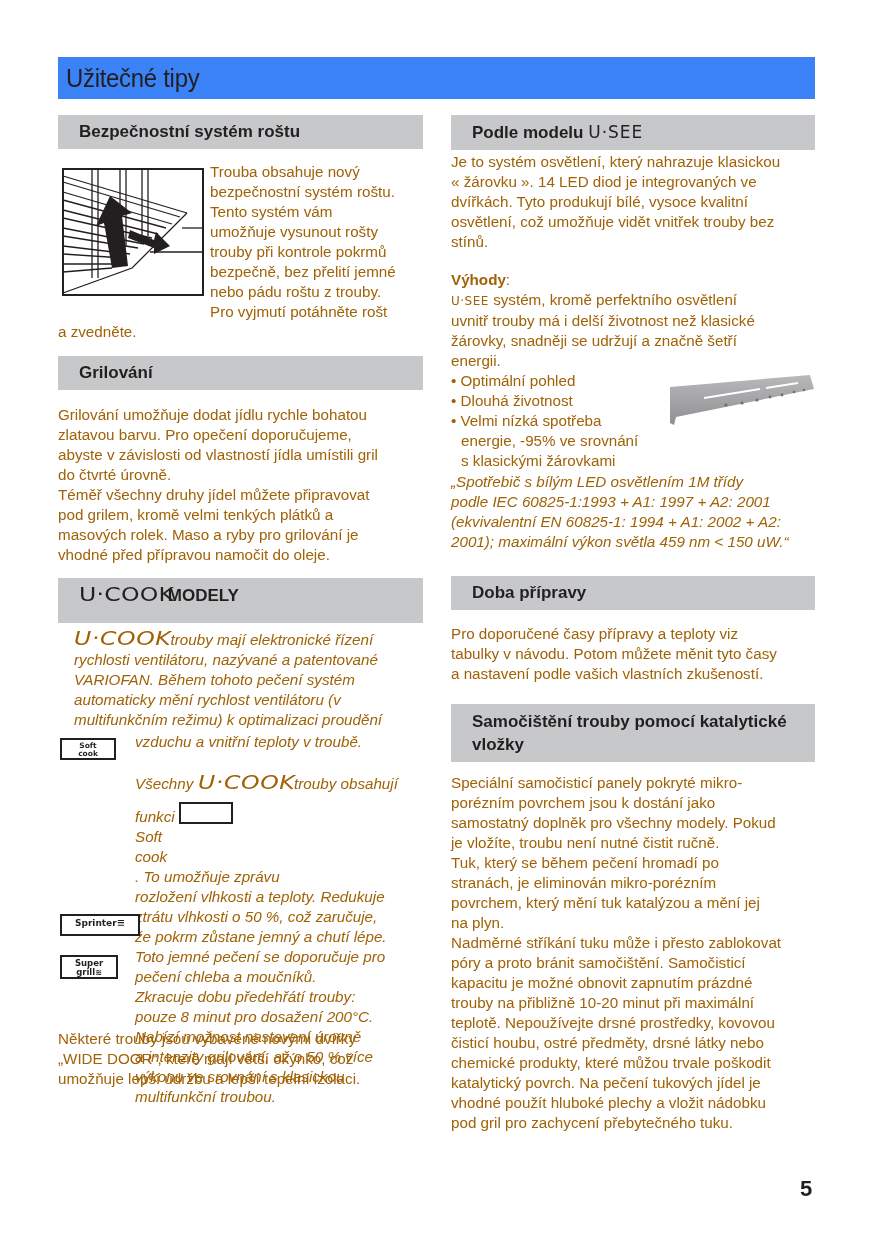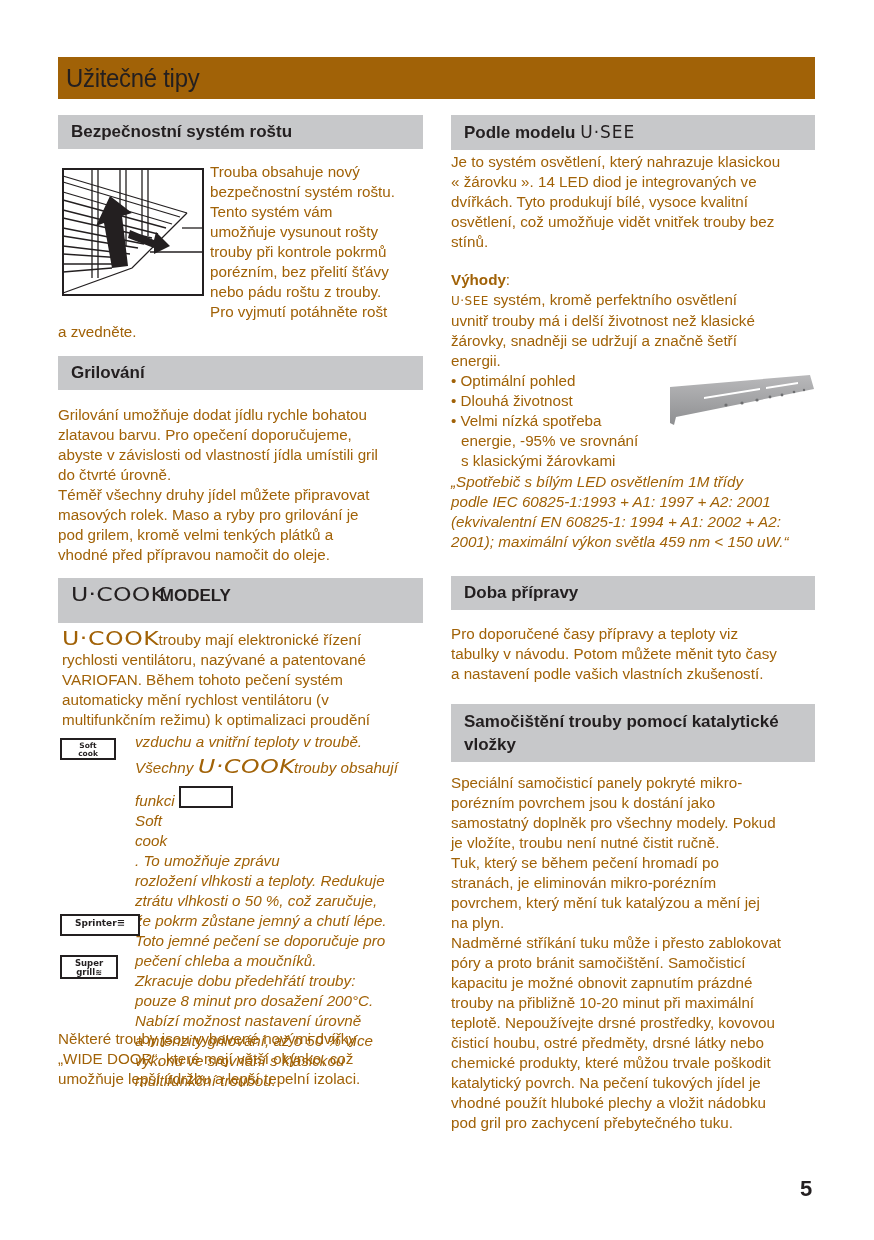--- a/index.html
+++ b/index.html
@@ -5,38 +5,38 @@
   * { box-sizing: border-box; margin: 0; padding: 0; }
   html, body { width: 874px; height: 1240px; background: #ffffff; }
   body {
     position: relative;
     font-family: "Liberation Sans", sans-serif;
     color: #231f20;
     overflow: hidden;
   }
   .page-header {
     position: absolute; left: 58px; top: 57px; width: 757px; height: 42px;
-    background: #a16207;
+    background: #3b82f6;
     padding-left: 8px;
     display: flex; align-items: center;
   }
   .page-title {
     font-size: 26px; font-weight: normal; letter-spacing: -0.3px;
     transform: scaleX(0.92); transform-origin: left center;
     color: #231f20;
   }
   .col { position: absolute; top: 0; }
   .col-left { left: 58px; width: 365px; }
   .col-right { left: 451px; width: 364px; }
 
   .sec-head {
     position: absolute; left: 0; width: 100%;
     background: #c7c8ca;
     font-weight: bold; font-size: 17px; color: #231f20;
-    padding: 6px 13px;
+    padding: 6px 21px;
     line-height: 22px;
   }
   .txt {
     position: absolute;
     font-size: 15.2px; line-height: 20px; color: #a16207;
   }
   .txt p { margin: 0; }
   .it { font-style: italic; }
   .b { font-weight: bold; }
 
@@ -105,58 +105,58 @@
       <path d="M68 62 L92 72 L94 64 L108 78 L92 86 L92 80 L66 70 Z" fill="#231f20"></path>
     </svg>
   </div>
 
   <div class="txt" style="left:152px; top:162px; width:215px;">
     <p>Trouba obsahuje nový</p>
     <p>bezpečnostní systém roštu.</p>
     <p>Tento systém vám</p>
     <p>umožňuje vysunout rošty</p>
     <p>trouby při kontrole pokrmů</p>
-    <p>porézním, bez přelití šťávy</p>
+    <p>bezpečně, bez přelití jemné</p>
     <p>nebo pádu roštu z trouby.</p>
     <p>Pro vyjmutí potáhněte rošt</p>
   </div>
   <div class="txt" style="left:0; top:322px;">a zvedněte.</div>
 
   <div class="sec-head" style="top:356px;">Grilování</div>
   <div class="txt" style="left:0; top:405px; width:370px;">
     <p>Grilování umožňuje dodat jídlu rychle bohatou</p>
     <p>zlatavou barvu. Pro opečení doporučujeme,</p>
     <p>abyste v závislosti od vlastností jídla umístili gril</p>
     <p>do čtvrté úrovně.</p>
     <p>Téměř všechny druhy jídel můžete připravovat</p>
+    <p>pod grilem, kromě velmi tenkých plátků a</p>
     <p>masových rolek. Maso a ryby pro grilování je</p>
-    <p>pod grilem, kromě velmi tenkých plátků a</p>
     <p>vhodné před přípravou namočit do oleje.</p>
   </div>
 
   <div class="sec-head" style="top:578px; height:45px; padding-top:5px;">
     <span class="brand brand-ucook-lg">U·COOK</span><span>MODELY</span>
   </div>
 
-  <div class="txt" style="left:4px; top:628px; width:370px;">
+  <div class="txt" style="left:16px; top:628px; width:370px;font-style:italic;">
     <p><span class="brand" style="font-size:20px; transform:scaleX(1.18); display:inline-block; transform-origin:left; margin-right:14px;">U·COOK</span><span>trouby mají elektronické řízení</span></p>
     <p>rychlosti ventilátoru, nazývané a patentované</p>
     <p>VARIOFAN. Během tohoto pečení systém</p>
     <p>automaticky mění rychlost ventilátoru (v</p>
     <p>multifunkčním režimu) k optimalizaci proudění</p>
   </div>
 
   <div class="abs pict pict-soft" style="left:2px; top:738px;">
     <div>Soft</div>
     <div>cook</div>
   </div>
 
   <div class="txt" style="left:77px; top:732px; width:295px;font-style:italic;">
     <p>vzduchu a vnitřní teploty v troubě.</p>
-    <p style="margin-top:4px;"><span>Všechny</span> <span class="brand" style="font-size:20px; transform:scaleX(1.18); display:inline-block; transform-origin:left; margin-right:14px;">U·COOK</span><span>trouby obsahují</span></p>
+    <p style="margin-top:20px;"><span>Všechny</span> <span class="brand" style="font-size:20px; transform:scaleX(1.18); display:inline-block; transform-origin:left; margin-right:14px;">U·COOK</span><span>trouby obsahují</span></p>
     <p style="margin-top:8px;"><span>funkci</span> <span class="pict pict-soft-inline"></span></p><div>Soft</div><div>cook</div><span>. To umožňuje zprávu</span><p></p>
     <p>rozložení vlhkosti a teploty. Redukuje</p>
     <p>ztrátu vlhkosti o 50 %, což zaručuje,</p>
     <p>že pokrm zůstane jemný a chutí lépe.</p>
     <p>Toto jemné pečení se doporučuje pro</p>
     <p>pečení chleba a moučníků.</p>
     <p>Zkracuje dobu předehřátí trouby:</p>
     <p>pouze 8 minut pro dosažení 200°C.</p>
     <p>Nabízí možnost nastavení úrovně</p>
     <p>a intenzity grilování, až o 50 % více</p>

